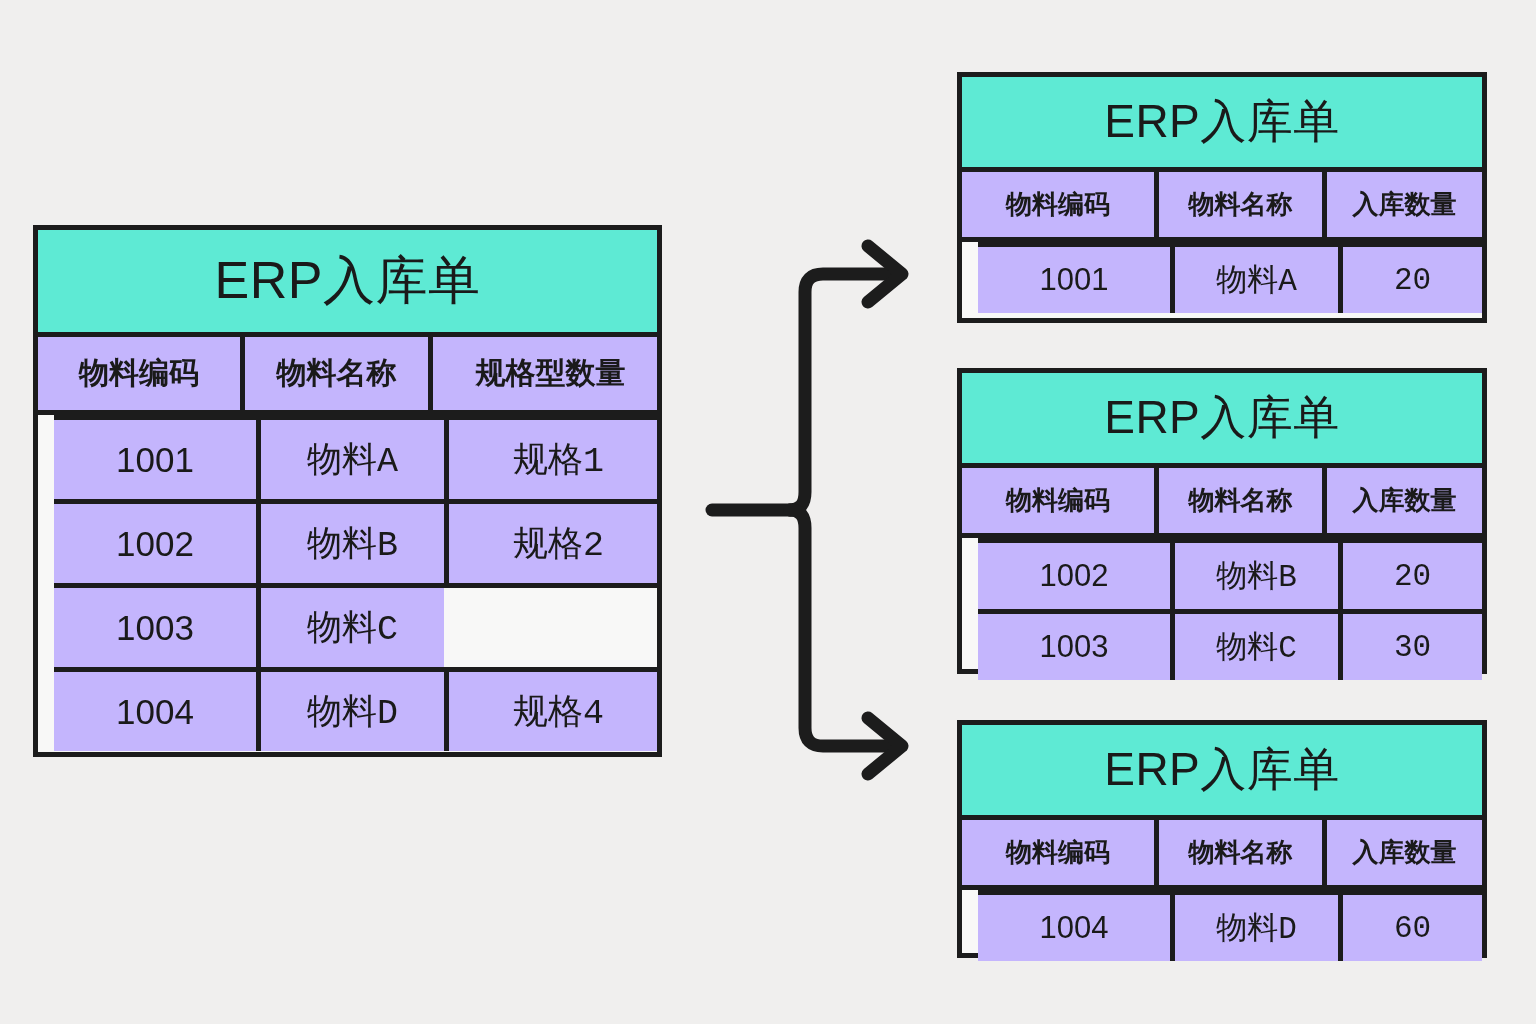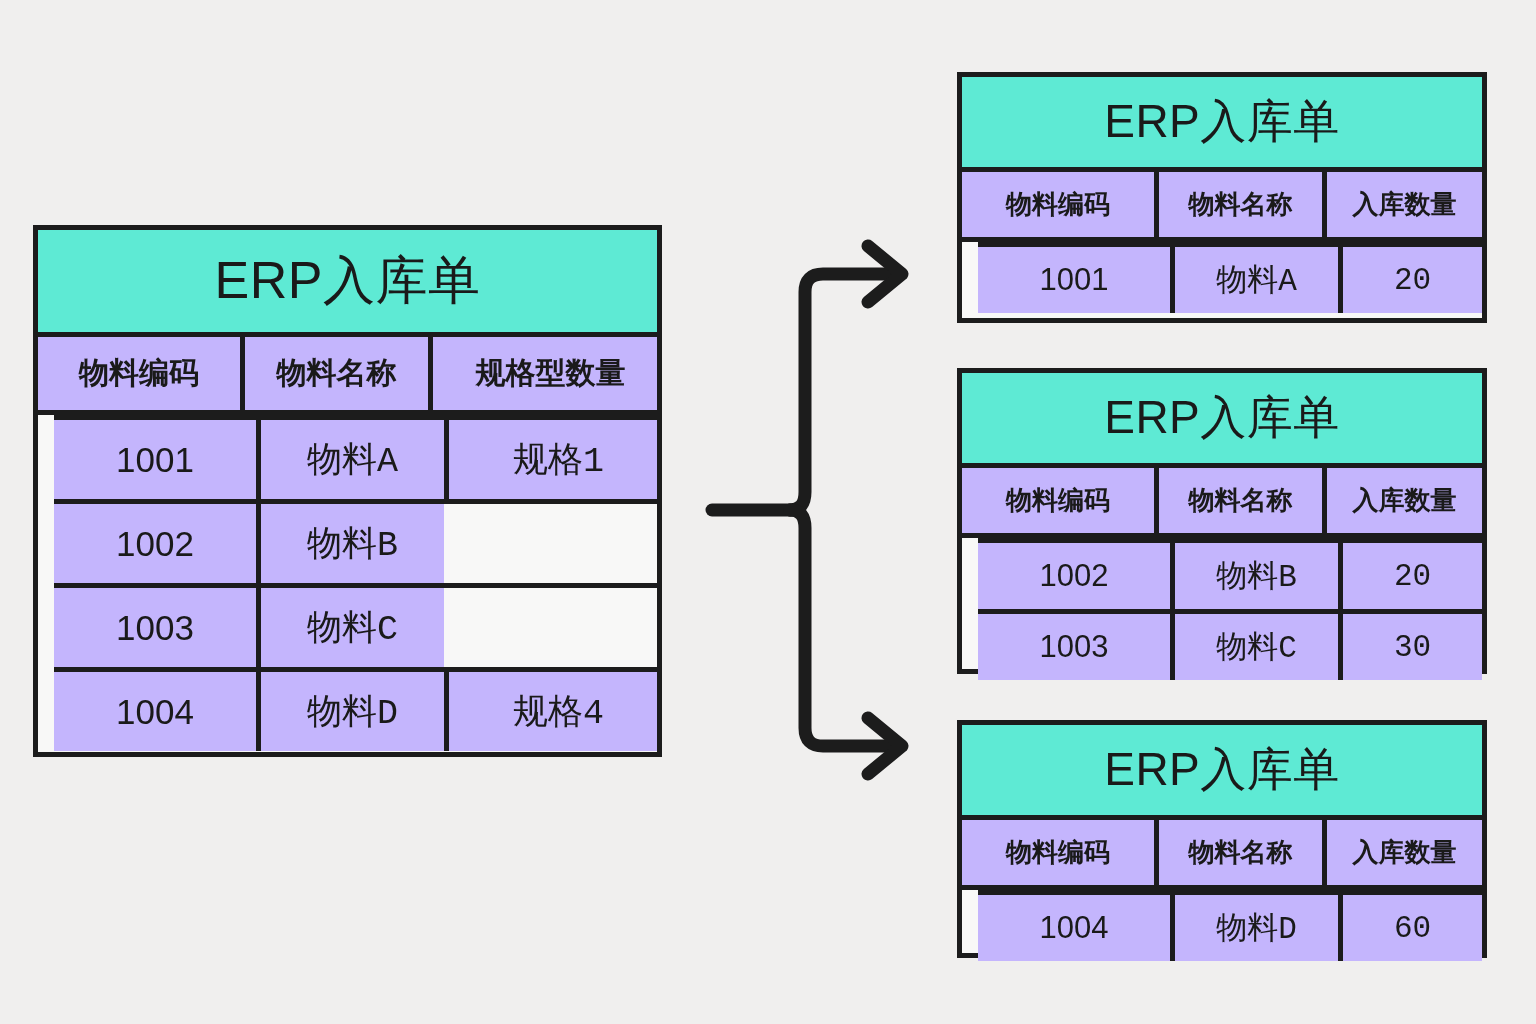--- a/index.html
+++ b/index.html
@@ -156,20 +156,21 @@
 
     <div class="doc-row">
       <div class="doc-cell c0">1001</div>
       <div class="doc-cell c1">物料A</div>
       <div class="doc-cell c2">规格1</div>
     </div>
 
     <div class="doc-row">
       <div class="doc-cell c0">1002</div>
       <div class="doc-cell c1">物料B</div>
+      <div class="doc-cell c2">规格2</div>
     </div>
 
     <div class="doc-row">
       <div class="doc-cell c0">1003</div>
       <div class="doc-cell c1">物料C</div>
     </div>
 
     <div class="doc-row">
       <div class="doc-cell c0">1004</div>
       <div class="doc-cell c1">物料D</div>

